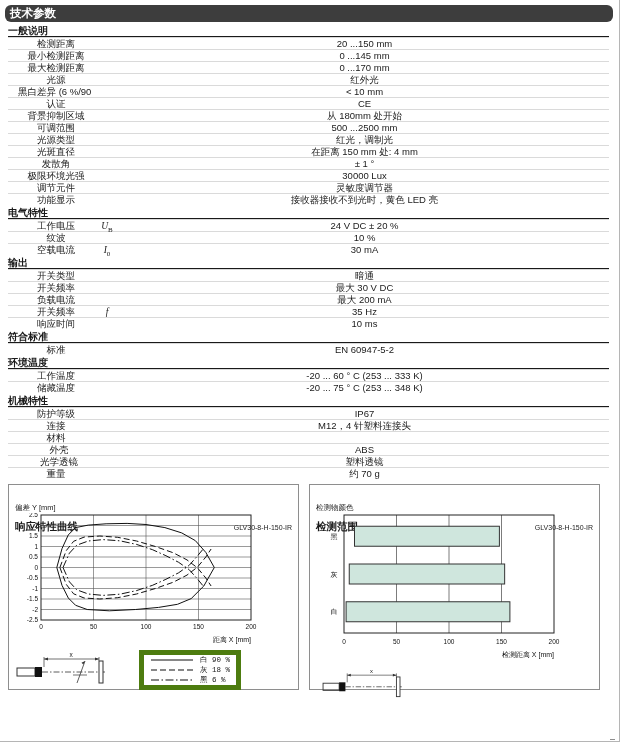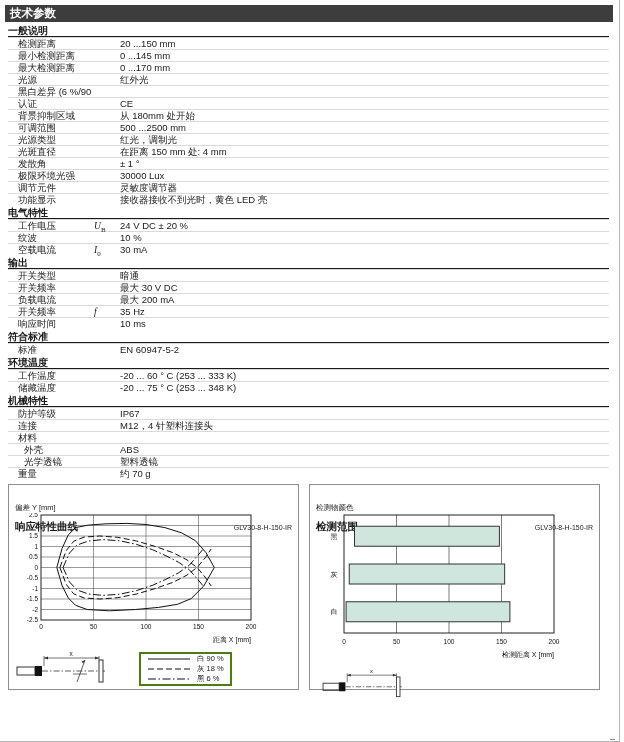--- a/index.html
+++ b/index.html
@@ -1,41 +1,41 @@
 <!DOCTYPE html>
 <html><head>
 <meta charset="utf-8">
 <style>
   * { box-sizing: border-box; margin: 0; padding: 0; }
   html,body { width: 624px; height: 742px; background: #fff;
     font-family: "Liberation Sans", "DejaVu Sans", sans-serif; color: #1a1a1a; }
   .page { position: relative; width: 620px; height: 742px;
     border-right: 1px solid #b5b5b5; border-bottom: 1px solid #b5b5b5; overflow: hidden; }
   .bar-header { margin: 5px 6px 0 5px; height: 17px; line-height: 17px;
-    background: #3d3d3d; color: #fff; font-weight: bold; font-size: 11.5px; padding-left: 5px; }
+    background: #3d3d3d; color: #fff; font-weight: bold; font-size: 11.5px; padding-left: 5px; border-radius: 6px; }
   .spec-table { margin: 2px 10px 0 8px; }
   .spec-section { height: 13px; line-height: 13px; font-size: 10px; font-weight: bold;
     border-bottom: 1px solid #1a1a1a; margin-top: 1px; }
   .spec-row { display: flex; height: 12px; line-height: 12px; font-size: 9.5px;
-    border-top: 1px solid #dadada; }
+    border-top: 1px solid #dadada; text-align: center; }
   .spec-row:first-of-type { border-top: none; }
   .spec-label { width: 86px; padding-left: 10px; white-space: nowrap; overflow: hidden; }
   .spec-label.ind { padding-left: 16px; }
   .spec-symbol { width: 26px; font-family: "Liberation Serif", serif; font-style: italic; }
   .spec-symbol sub { font-size: 7px; font-style: normal; }
   .spec-value { flex: 1; white-space: nowrap; overflow: hidden; }
   .charts-area { display: flex; gap: 10px; margin: 5px 10px 0 8px; }
   .chart-panel { width: 291px; height: 206px; border: 1px solid #8e8e8e; padding: 3px 6px; }
   .panel-title-row { display: flex; justify-content: space-between; align-items: baseline; height: 14px; }
   .panel-title { font-size: 10.5px; font-weight: bold; margin-top: 32px; }
   .panel-model { font-size: 7px; color: #222; }
   .axis-caption { font-size: 7.5px; height: 10px; margin-top: 1px; }
   svg text { font-family: "Liberation Sans", sans-serif; }
   .chart-footer { display: flex; align-items: center; gap: 24px; margin-top: 1px; }
-  .legend-box { border: 2px solid #4d7c0f; padding: 0 6px; }
+  .legend-box { border: 5px solid #4d7c0f; padding: 0 6px; font-family: Liberation Mono, monospace; }
   .legend-row { display: flex; align-items: center; gap: 6px; height: 10px; }
   .legend-label { font-size: 7.5px; white-space: nowrap; }
   .side-note { position: absolute; right: 3px; bottom: 2px; font-size: 7px; color: #444;
     white-space: nowrap; transform: rotate(-90deg); transform-origin: 100% 100%; }
 </style>
 </head>
 <body>
 
 <div class="page">
 
@@ -59,20 +59,21 @@
         <div class="spec-value">0 ...170 mm</div>
       </div>
       <div class="spec-row">
         <div class="spec-label">光源</div>
         <div class="spec-symbol"></div>
         <div class="spec-value">红外光</div>
       </div>
       <div class="spec-row">
         <div class="spec-label">黑白差异 (6 %/90 %)</div>
         <div class="spec-symbol"></div>
+        <div class="spec-value">&lt; 10 mm</div>
       </div>
       <div class="spec-row">
         <div class="spec-label">认证</div>
         <div class="spec-symbol"></div>
         <div class="spec-value">CE</div>
       </div>
       <div class="spec-row">
         <div class="spec-label">背景抑制区域</div>
         <div class="spec-symbol"></div>
         <div class="spec-value">从 180mm 处开始</div>

